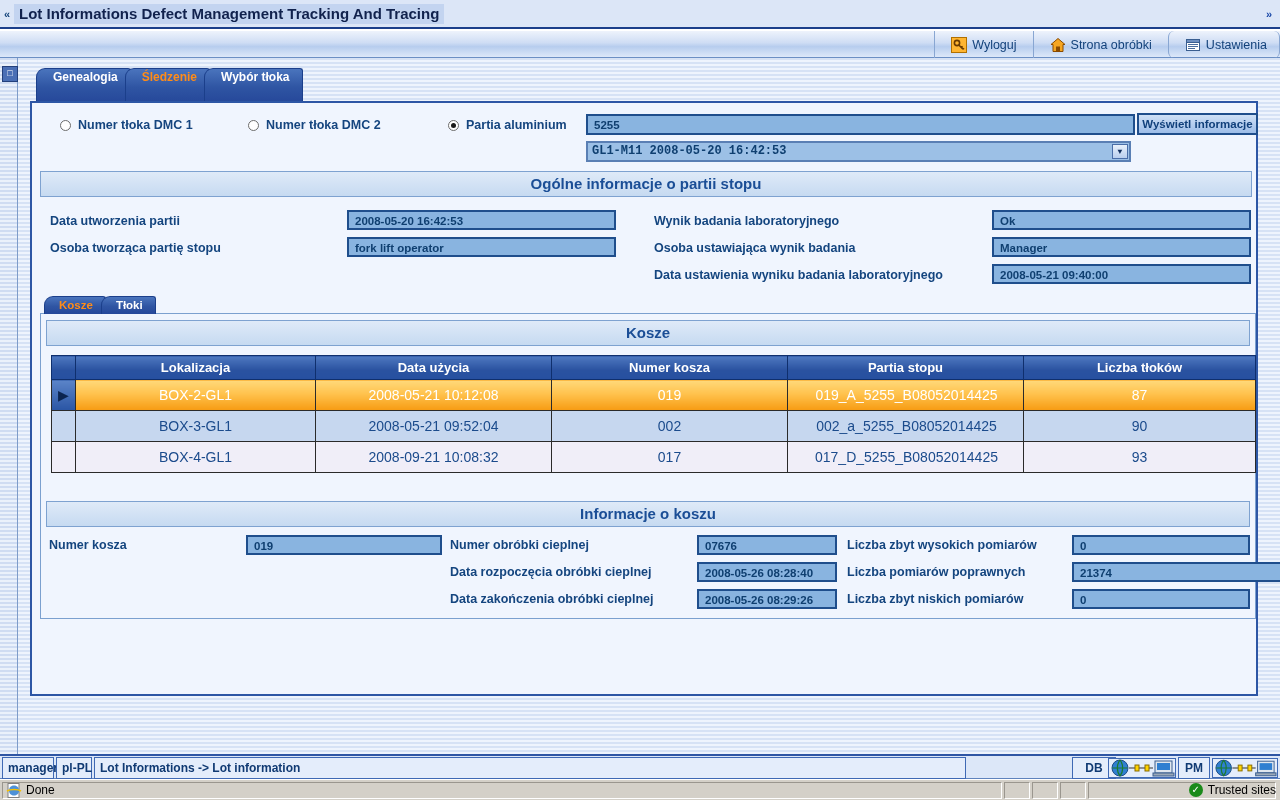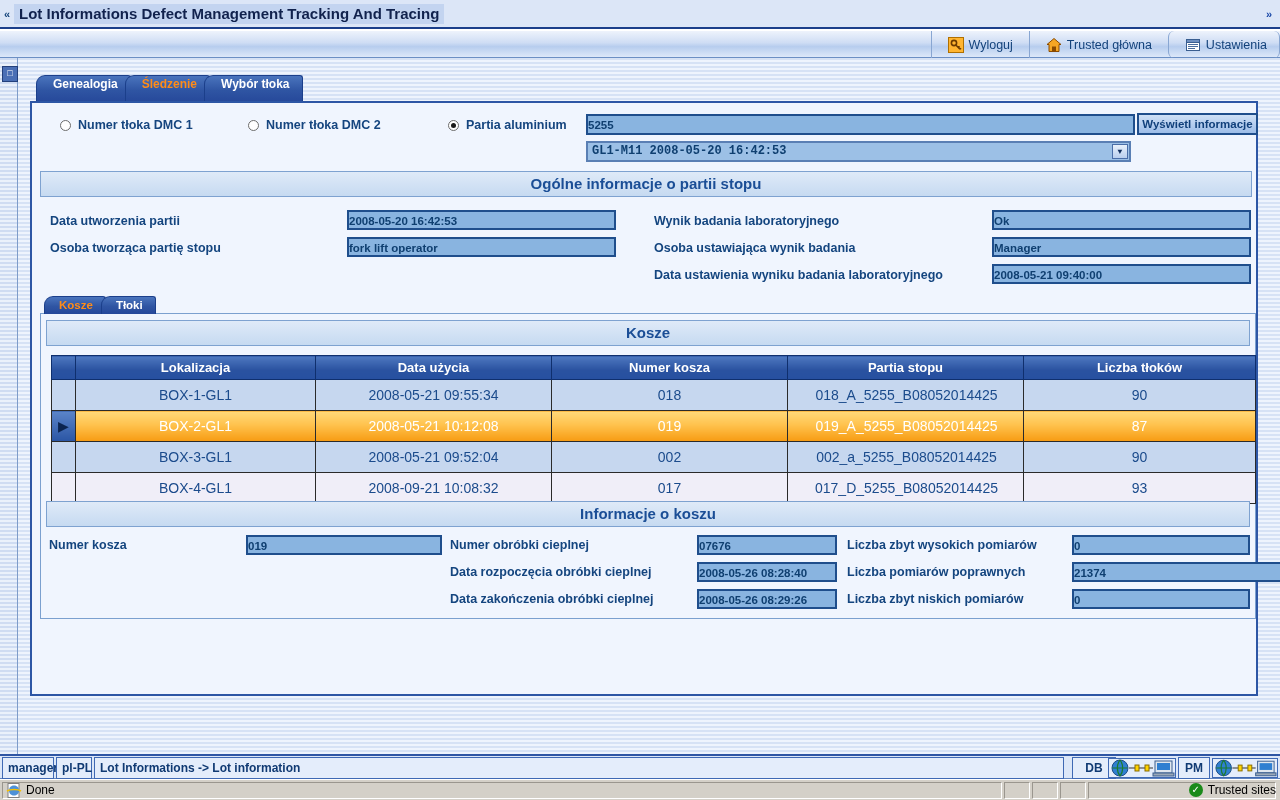--- a/index.html
+++ b/index.html
@@ -68,21 +68,21 @@
   
   .page-bg{
     position:absolute;left:18px;top:58px;width:1262px;height:696px;
     background:repeating-linear-gradient(to bottom,#d6e2f5 0px,#d6e2f5 2px,#eef4fd 2px,#eef4fd 4px);
   }
 
   
   .tabstrip{position:absolute;left:36px;top:84px;height:18px;display:flex;align-items:flex-end;}
   .tab{
     position:relative;height:17px;line-height:16px;
-    padding:0 12px 9px 16px;
+    padding:0 12px 16px 16px;
     font-weight:bold;font-size:12px;
     background:linear-gradient(to bottom,#4a74bd 0%,#2f55a3 55%,#26489a 100%);
     color:#ffffff;
     border:1px solid #1b3f8b;border-bottom:none;
     margin-right:-6px;
     border-radius:9px 3px 0 0;
     white-space:nowrap;
   }
   .tab.active{color:#ff8c18;}
   .tab.t3{color:#ffffff;}
@@ -104,21 +104,21 @@
   }
   .rb.on::after{
     content:"";position:absolute;left:2px;top:2px;width:5px;height:5px;border-radius:50%;background:#1a1a1a;
   }
 
   
   .fld{
     background:#89b4e0;
     border:2px solid #1f4e8c;
     color:#0f3f70;font-weight:bold;font-size:11.5px;
-    padding:1px 0;
+    padding:1px 6px;
     box-sizing:border-box;
     height:20px;line-height:16px;
     overflow:hidden;white-space:nowrap;
   }
   .btn{
     background:linear-gradient(to bottom,#cfe0f6 0%,#9dbde8 100%);
     border:2px solid #1f4e8c;
     color:#11407b;font-weight:bold;font-size:11.5px;
     height:22px;line-height:18px;text-align:center;
     box-sizing:border-box;white-space:nowrap;
@@ -247,21 +247,21 @@
         </span>
         <span>Wyloguj</span>
       </div>
       <div class="tb-item">
         <span class="tb-ico">
           <svg width="16" height="16" viewBox="0 0 16 16">
             <path d="M8 1.5 L15 7.5 L13 7.5 L13 14.5 L3 14.5 L3 7.5 L1 7.5 Z" fill="#f5a623" stroke="#8a4b00"></path>
             <rect x="6" y="9.5" width="4" height="5" fill="#8a4b00"></rect>
           </svg>
         </span>
-        <span>Trusted główna</span>
+        <span>Strona obróbki</span>
       </div>
       <div class="tb-item">
         <span class="tb-ico">
           <svg width="16" height="16" viewBox="0 0 16 16">
             <rect x="1.5" y="2.5" width="13" height="11" fill="#ffffff" stroke="#3a5e90"></rect>
             <rect x="1.5" y="2.5" width="13" height="3" fill="#6e8fc0" stroke="#3a5e90"></rect>
             <path d="M3 7.5 H13 M3 9.5 H13 M3 11.5 H10" stroke="#4a6d9e"></path>
           </svg>
         </span>
         <span>Ustawienia</span>
@@ -356,28 +356,20 @@
         <tr>
           <th></th>
           <th>Lokalizacja</th>
           <th>Data użycia</th>
           <th>Numer kosza</th>
           <th>Partia stopu</th>
           <th>Liczba tłoków</th>
         </tr>
       </thead>
       <tbody>
-        <tr class="r-odd">
-          <td class="mark"></td>
-          <td>BOX-1-GL1</td>
-          <td>2008-05-21 09:55:34</td>
-          <td>018</td>
-          <td class="lpad">018_A_5255_B08052014425</td>
-          <td>90</td>
-        </tr>
         <tr class="sel">
           <td class="mark">▶</td>
           <td>BOX-2-GL1</td>
           <td>2008-05-21 10:12:08</td>
           <td>019</td>
           <td class="lpad">019_A_5255_B08052014425</td>
           <td>87</td>
         </tr>
         <tr class="r-odd">
           <td class="mark"></td>
@@ -420,21 +412,21 @@
       <div class="fld" style="position:absolute;left:1031px;top:248px;width:211px;">21374</div>
 
       <div class="lbl" style="left:806px;top:278px;">Liczba zbyt niskich pomiarów</div>
       <div class="fld" style="position:absolute;left:1031px;top:275px;width:178px;">0</div>
     </div>
   </div>
 
   <div class="statusrow">
     <div class="st-cell" style="left:2px;width:52px;">manager</div>
     <div class="st-cell" style="left:56px;width:36px;">pl-PL</div>
-    <div class="st-cell" style="left:94px;width:970px;text-align:left;">Lot Informations -&gt; Lot information</div>
+    <div class="st-cell" style="left:94px;width:872px;text-align:left;">Lot Informations -&gt; Lot information</div>
     <div class="st-cell" style="left:1072px;width:44px;text-align:center;">DB</div>
     <div class="netico" style="left:1108px;width:68px;">
       <svg width="66" height="18" viewBox="0 0 66 18">
         <circle cx="11" cy="9" r="8" fill="#2f7fd1" stroke="#1d4d86"></circle>
         <path d="M3.5 9 H18.5 M11 1.2 C7.5 5 7.5 13 11 16.8 C14.5 13 14.5 5 11 1.2" fill="none" stroke="#1c7b2e" stroke-width="1.2"></path>
         <path d="M20 9 H26 M30 9 H36 M40 9 H44" stroke="#333" stroke-width="1.2"></path>
         <rect x="26" y="6" width="4" height="6" fill="#ffd400" stroke="#8a6d00"></rect>
         <rect x="36" y="6" width="4" height="6" fill="#ffd400" stroke="#8a6d00"></rect>
         <rect x="46" y="2" width="17" height="12" fill="#dfe6ee" stroke="#3a5e90"></rect>
         <rect x="48" y="4" width="13" height="7" fill="#2f7fd1"></rect>

